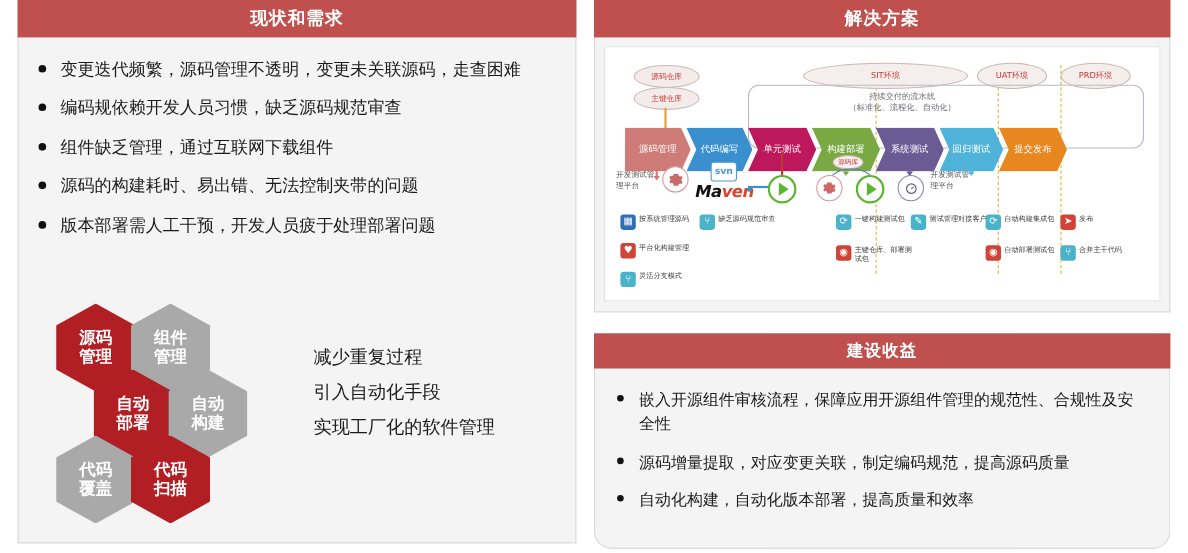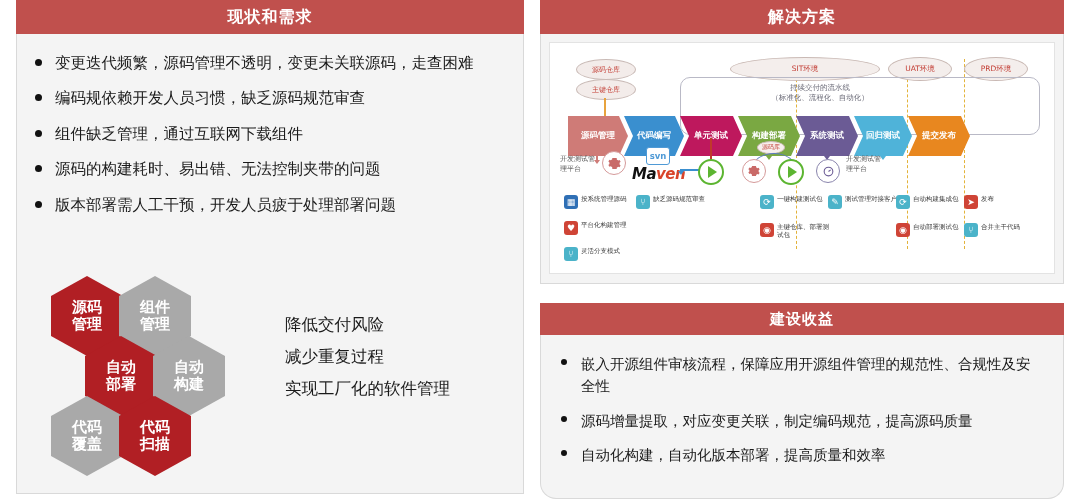--- a/index.html
+++ b/index.html
@@ -101,21 +101,21 @@
   .pipe-caption{
     position:absolute;text-align:center;font-size:7.5px;color:#6b6b78;
     line-height:1.35;white-space:nowrap;
   }
 
   
   .chev{
     position:absolute;height:40px;
     clip-path:polygon(0 0, calc(100% - 9px) 0, 100% 50%, calc(100% - 9px) 100%, 0 100%, 9px 50%);
     display:flex;align-items:center;justify-content:center;
-    color:#ffffff;font-size:8.5px;font-weight:bold;white-space:nowrap;
+    color:#ffffff;font-size:8.5px;font-weight:normal;white-space:nowrap;
   }
   .chev.first{clip-path:polygon(0 0, calc(100% - 9px) 0, 100% 50%, calc(100% - 9px) 100%, 0 100%);}
 
   
   .stem{position:absolute;width:1.5px;}
   .stem::after{
     content:"";position:absolute;left:-2.5px;bottom:-4px;
     border-left:3.5px solid transparent;border-right:3.5px solid transparent;
     border-top:4.5px solid currentColor;
   }
@@ -207,22 +207,22 @@
           <span>代码</span>
           <span>覆盖</span>
         </div>
         <div class="hex red hx6">
           <span>代码</span>
           <span>扫描</span>
         </div>
       </div>
 
       <div class="benefit-lines">
-        <div>降低交付风险</div>
         <div>减少重复过程</div>
+        <div>引入自动化手段</div>
         <div>实现工厂化的软件管理</div>
       </div>
 
     </div>
   </section>
 
   <section class="panel" id="panel-solution">
     <div class="panel-header">解决方案</div>
     <div class="panel-body">
       <div class="diagram">

